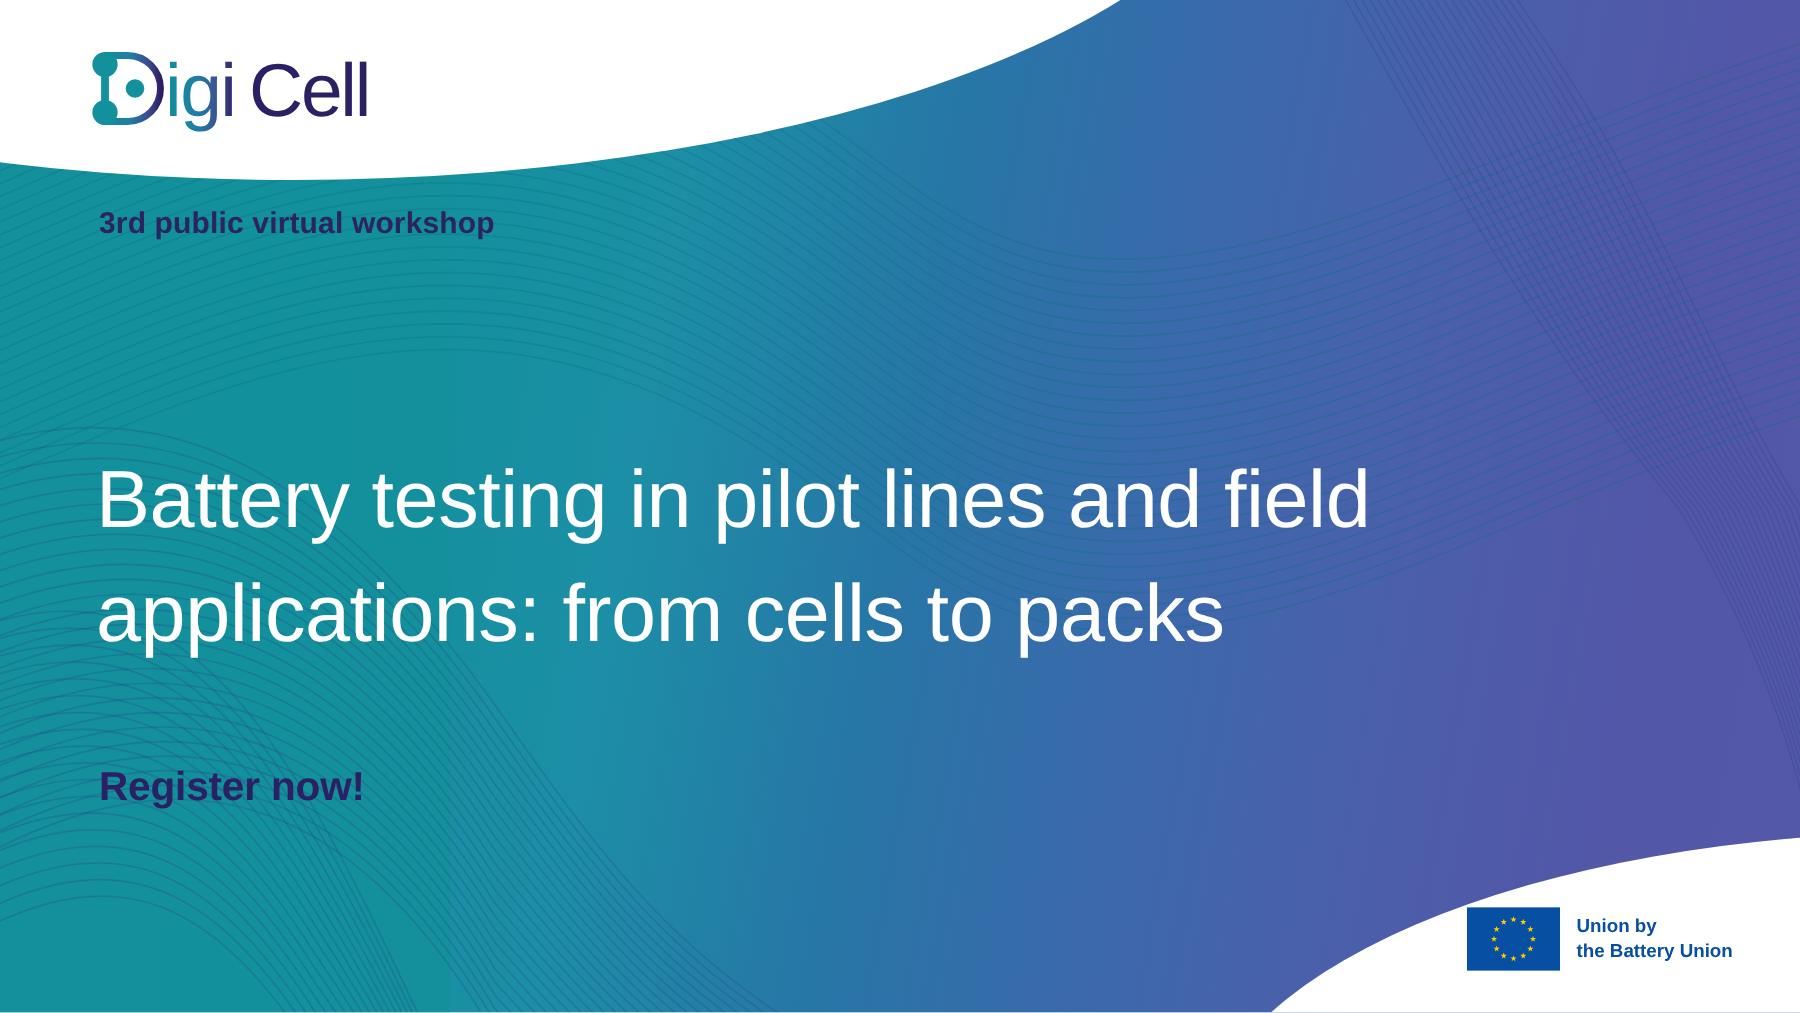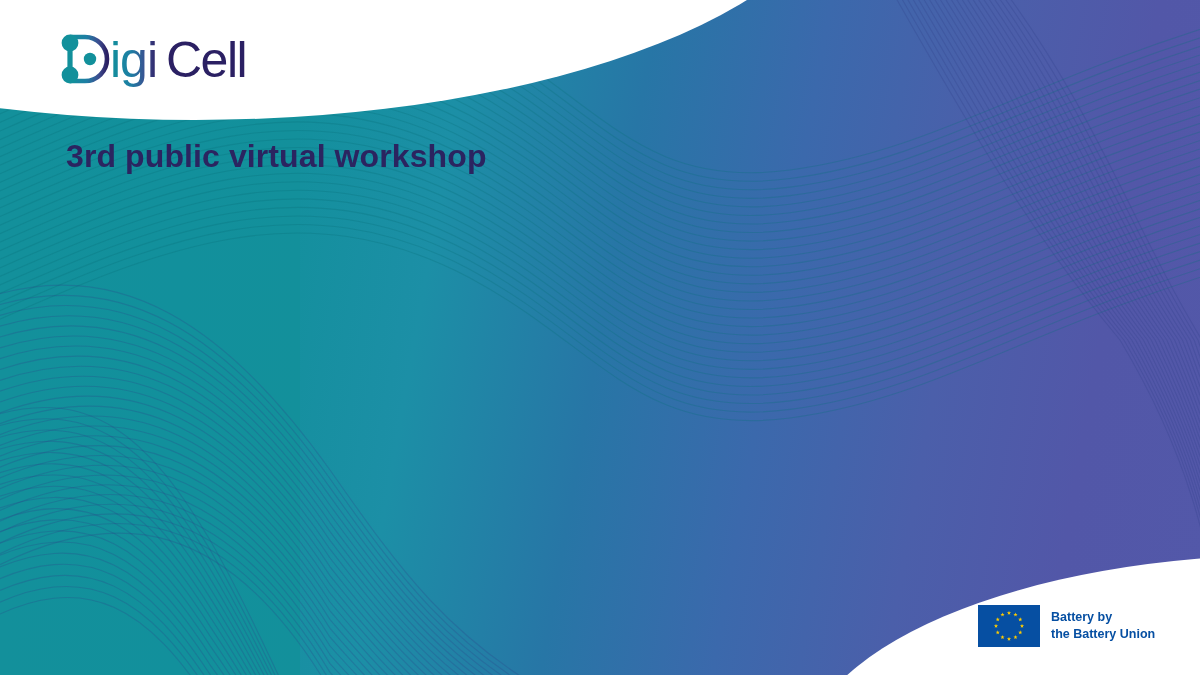--- a/index.html
+++ b/index.html
@@ -60,21 +60,21 @@
     left:58px; top:27px;
     height:62px;
     display:flex; align-items:flex-end;
   }
   .logo svg{display:block;}
 
   
   .kicker{
     position:absolute;
     left:66px; top:138px;
-    font-size:32px;
+    font-size:20px;
     font-weight:600;
     letter-spacing:.1px;
     color:#2b2460;
     font-family:"Liberation Sans", sans-serif;
   }
   .date{
     position:absolute;
     left:64px; top:186px;
     font-size:48px;
     font-weight:700;
@@ -503,39 +503,44 @@
       </g>
 
       <g fill="#2B2063" font-family="'Liberation Sans',sans-serif" font-size="50" font-weight="400">
         <text x="108" y="50" letter-spacing="-1.5">Cell</text>
       </g>
     </svg>
   </div>
 
   <div class="kicker">3rd public virtual workshop</div>
 
-
+  <div class="title">
+    <div>Battery testing in pilot lines and field</div>
+    <div>applications: from cells to packs</div>
+  </div>
+
+  <div class="cta">Register now!</div>
 
   <div class="eu-badge">
     <svg class="eu-flag" viewBox="0 0 62 42" xmlns="http://www.w3.org/2000/svg">
       <rect width="62" height="42" fill="#064FA2"></rect>
       <g id="eu-stars" fill="#FFCC00">
           <polygon points="31.00,5.80 31.52,7.29 33.09,7.32 31.84,8.27 32.29,9.78 31.00,8.88 29.71,9.78 30.16,8.27 28.91,7.32 30.48,7.29"></polygon>
           <polygon points="37.50,7.54 38.02,9.03 39.59,9.06 38.34,10.01 38.79,11.52 37.50,10.62 36.21,11.52 36.66,10.01 35.41,9.06 36.98,9.03"></polygon>
           <polygon points="42.26,12.30 42.78,13.79 44.35,13.82 43.10,14.77 43.55,16.28 42.26,15.38 40.97,16.28 41.42,14.77 40.17,13.82 41.74,13.79"></polygon>
           <polygon points="44.00,18.80 44.52,20.29 46.09,20.32 44.84,21.27 45.29,22.78 44.00,21.88 42.71,22.78 43.16,21.27 41.91,20.32 43.48,20.29"></polygon>
           <polygon points="42.26,25.30 42.78,26.79 44.35,26.82 43.10,27.77 43.55,29.28 42.26,28.38 40.97,29.28 41.42,27.77 40.17,26.82 41.74,26.79"></polygon>
           <polygon points="37.50,30.06 38.02,31.55 39.59,31.58 38.34,32.53 38.79,34.04 37.50,33.14 36.21,34.04 36.66,32.53 35.41,31.58 36.98,31.55"></polygon>
           <polygon points="31.00,31.80 31.52,33.29 33.09,33.32 31.84,34.27 32.29,35.78 31.00,34.88 29.71,35.78 30.16,34.27 28.91,33.32 30.48,33.29"></polygon>
           <polygon points="24.50,30.06 25.02,31.55 26.59,31.58 25.34,32.53 25.79,34.04 24.50,33.14 23.21,34.04 23.66,32.53 22.41,31.58 23.98,31.55"></polygon>
           <polygon points="19.74,25.30 20.26,26.79 21.83,26.82 20.58,27.77 21.03,29.28 19.74,28.38 18.45,29.28 18.90,27.77 17.65,26.82 19.22,26.79"></polygon>
           <polygon points="18.00,18.80 18.52,20.29 20.09,20.32 18.84,21.27 19.29,22.78 18.00,21.88 16.71,22.78 17.16,21.27 15.91,20.32 17.48,20.29"></polygon>
           <polygon points="19.74,12.30 20.26,13.79 21.83,13.82 20.58,14.77 21.03,16.28 19.74,15.38 18.45,16.28 18.90,14.77 17.65,13.82 19.22,13.79"></polygon>
           <polygon points="24.50,7.54 25.02,9.03 26.59,9.06 25.34,10.01 25.79,11.52 24.50,10.62 23.21,11.52 23.66,10.01 22.41,9.06 23.98,9.03"></polygon>
         </g>
     </svg>
     <div class="eu-text">
-      <div>Battery by</div>
+      <div>Union by</div>
       <div>the Battery Union</div>
     </div>
   </div>
 
 </div>
 
 </body></html>

